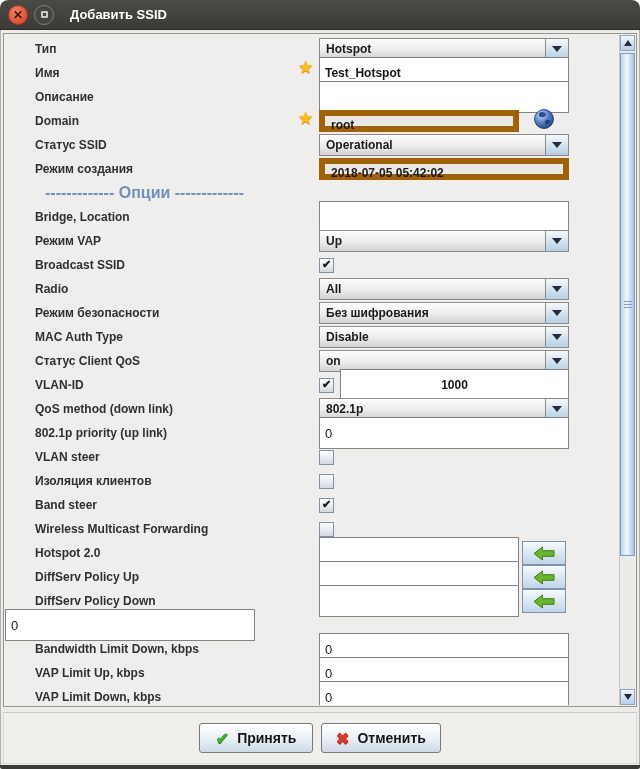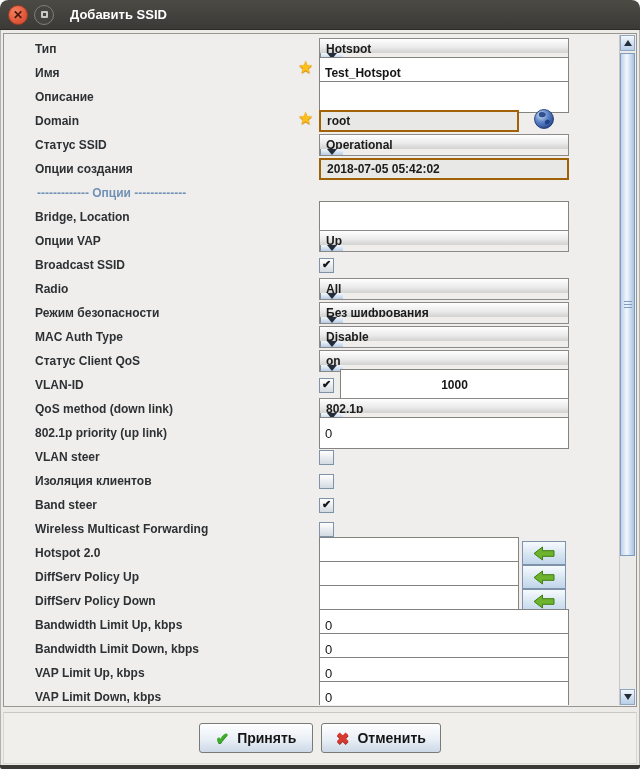--- a/index.html
+++ b/index.html
@@ -22,39 +22,39 @@
 
   
   .scrollpane { position:absolute; left:3px; right:3px; top:33px; height:674px;
                 border:1px solid #97958f; background:#efeeec; }
   .viewport { position:absolute; left:1px; top:1px; bottom:1px; right:17px; overflow:hidden;border-radius:26px; }
   .rows { padding-top:2px; }
   .row { height:24px; display:flex; align-items:center; }
   .row-label { width:314px; padding-left:30px; flex:none;
                font-weight:bold; font-size:12px; color:#2e3134; white-space:nowrap; }
   .row-control { position:relative; width:250px; flex:none; display:flex; align-items:center; }
-  .sep-label { padding-left:32px; font-weight:bold; font-size:12px; color:#7191b6; white-space:nowrap; }
-
-  
-  .combo { width:250px; height:22px; display:flex; border:1px solid #8b8a86; cursor:default;flex-direction:column; }
+  .sep-label { padding-left:40px; font-weight:bold; font-size:16px; color:#7191b6; white-space:nowrap; }
+
+  
+  .combo { width:250px; height:22px; display:flex; border:1px solid #8b8a86; cursor:default; }
   .combo-text { flex:1; background:linear-gradient(#fefefe, #ececec 55%, #d2d2d2);
                 font-weight:bold; font-size:12px; color:#1b1b1b; padding:0 6px; line-height:20px;
                 white-space:nowrap; overflow:hidden; }
   .combo-btn { width:23px; flex:none; background:linear-gradient(#f3f8fc, #d9e6f3 45%, #b6cde6);
                border-left:1px solid #8b8a86; display:flex; align-items:center; justify-content:center; }
   .tri-down { width:0; height:0; border-left:5px solid transparent; border-right:5px solid transparent;
               border-top:6px solid #232d39; }
   .tri-up { width:0; height:0; border-left:5px solid transparent; border-right:5px solid transparent;
             border-bottom:6px solid #232d39; }
 
   input.txt { width:250px; height:32px; border:1px solid #84837f; background:#ffffff;
               font-family:"Liberation Sans",sans-serif; font-weight:bold; font-size:12px; color:#161616;
               padding:0 5px; outline:none; }
   input.txt.num { font-weight:normal; font-size:13px; }
-  .ro-field { width:250px; height:22px; background:#e8e8e7; border:2px solid #a16207;
+  .ro-field { width:250px; height:22px; background:#e8e8e7; border:6px solid #a16207;
               font-weight:bold; font-size:12px; color:#1b1b1b; padding:0 6px; line-height:18px; }
   .ro-field.narrow { width:200px; }
 
   .star { position:absolute; left:-21px; top:2px; font-size:17px; line-height:17px; color:#fcc018;
           text-shadow: 0 0 1px #e08a00, 0 1px 1px #c97d00; }
 
   .checkbox { width:15px; height:15px; flex:none; border:1px solid #7e93a9;
               background:linear-gradient(#ffffff,#d4dae1); display:flex; align-items:center;
               justify-content:center; cursor:default; }
   .checkbox .mark { font-size:11px; font-weight:bold; color:#14171a; line-height:1;
@@ -165,36 +165,36 @@
             <div class="row-control">
               <div class="combo">
                 <div class="combo-text">Operational</div>
                 <div class="combo-btn">
                   <span class="tri-down"></span>
                 </div>
               </div>
             </div>
           </div>
           <div class="row">
-            <div class="row-label">Опции создания</div>
+            <div class="row-label">Режим создания</div>
             <div class="row-control">
               <div class="ro-field">2018-07-05 05:42:02</div>
             </div>
           </div>
           <div class="row">
             <div class="sep-label">------------- Опции -------------</div>
           </div>
           <div class="row">
             <div class="row-label">Bridge, Location</div>
             <div class="row-control">
               <input class="txt" style="">
             </div>
           </div>
           <div class="row">
-            <div class="row-label">Опции VAP</div>
+            <div class="row-label">Режим VAP</div>
             <div class="row-control">
               <div class="combo">
                 <div class="combo-text">Up</div>
                 <div class="combo-btn">
                   <span class="tri-down"></span>
                 </div>
               </div>
             </div>
           </div>
           <div class="row">
@@ -328,21 +328,20 @@
             <div class="row-control">
               <input class="txt short" style="">
               <div class="arrow-btn">
                 <svg width="22" height="15" viewBox="0 0 22 15">
                   <path d="M9.5 1 L9.5 4.7 L21 4.7 L21 10.3 L9.5 10.3 L9.5 14 L1 7.5 Z" fill="#6cb42d" stroke="#3f7c10" stroke-width="1"></path>
                 </svg>
               </div>
             </div>
           </div>
           <div class="row">
-            <div class="row-label">Bandwidth Limit Up, kbps</div>
             <div class="row-control">
               <input class="txt num" value="0" style="">
             </div>
           </div>
           <div class="row">
             <div class="row-label">Bandwidth Limit Down, kbps</div>
             <div class="row-control">
               <input class="txt num" value="0" style="">
             </div>
           </div>

